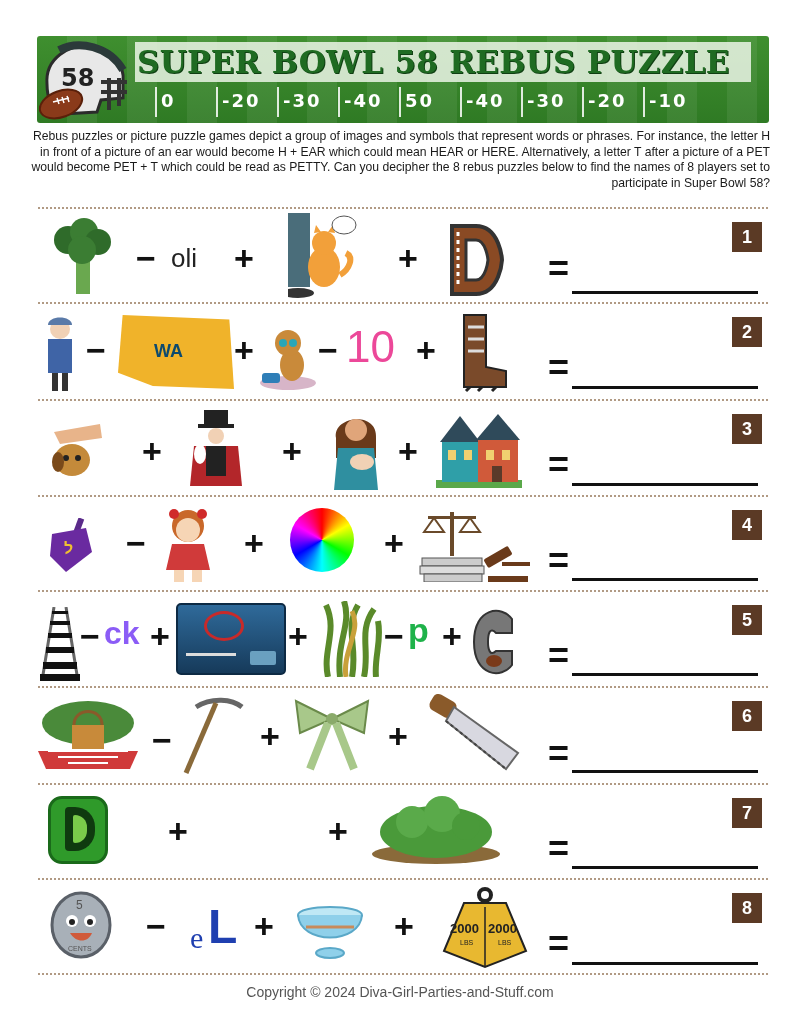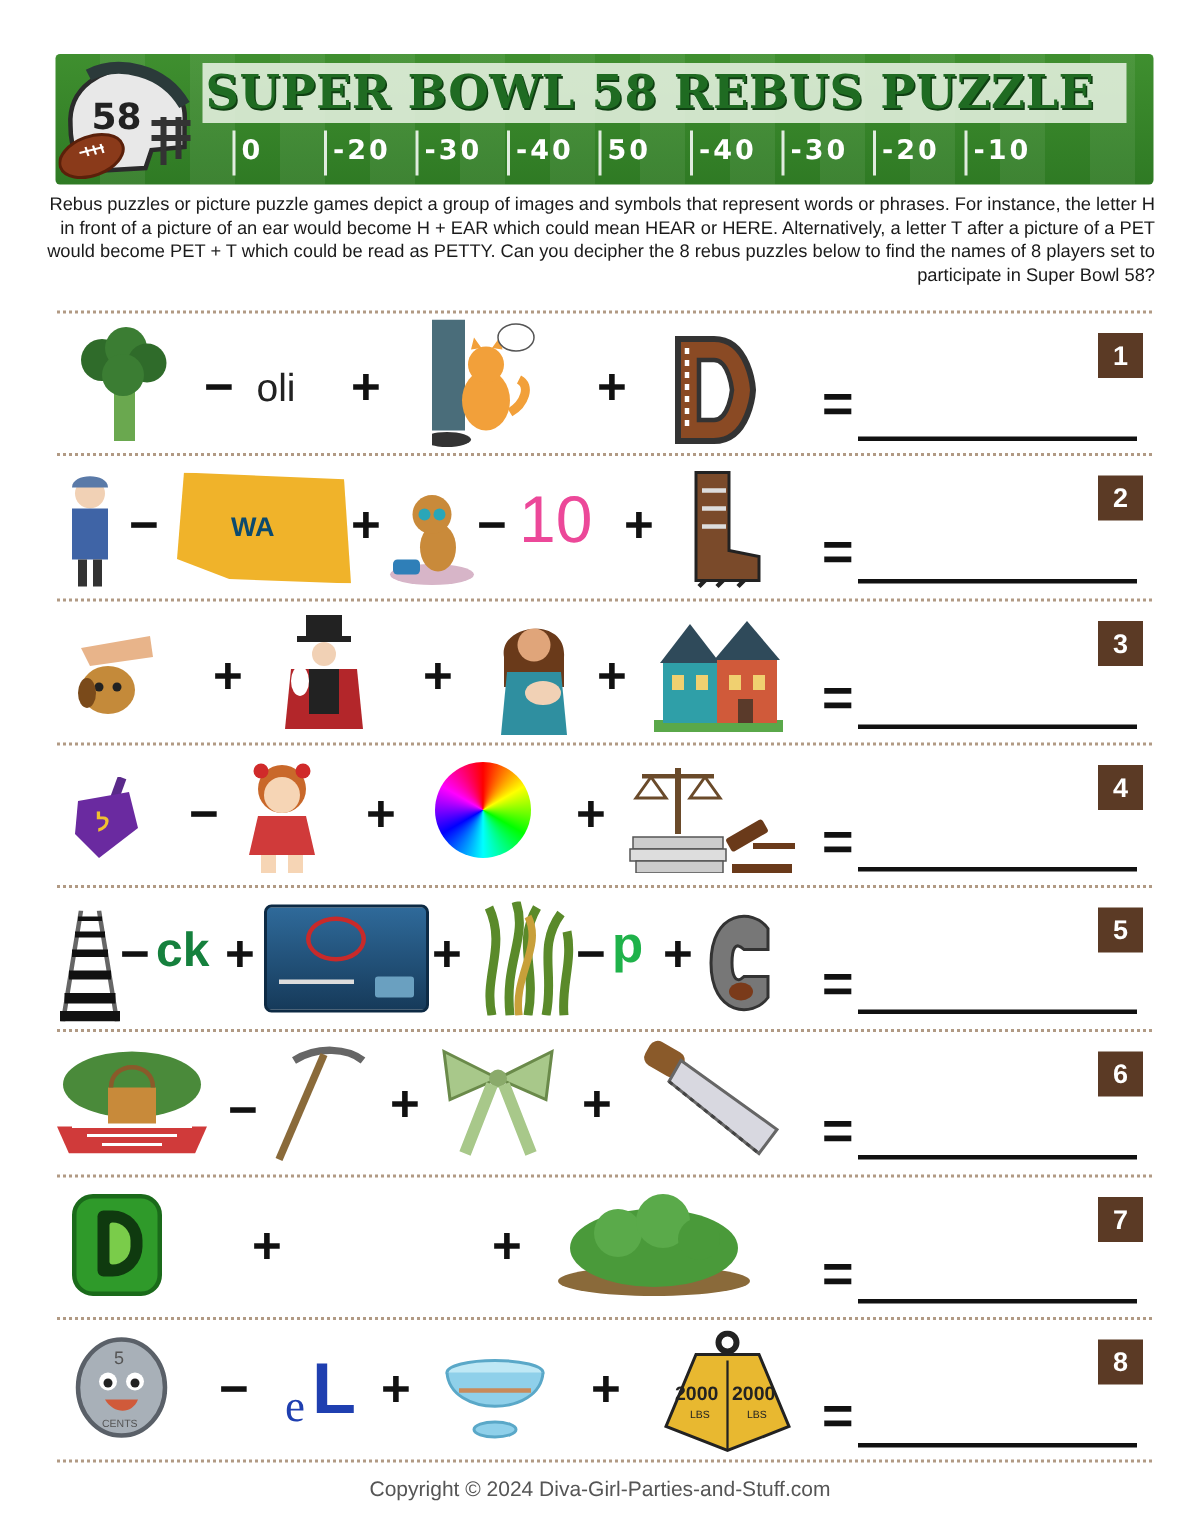--- a/index.html
+++ b/index.html
@@ -213,21 +213,21 @@
     <g fill="#111">
         <rect x="14" y="4" width="16" height="3"></rect>
         <rect x="12" y="14" width="20" height="4"></rect>
         <rect x="10" y="26" width="24" height="5"></rect>
         <rect x="8" y="40" width="28" height="6"></rect>
         <rect x="5" y="55" width="34" height="7"></rect>
         <rect x="2" y="67" width="40" height="7"></rect>
       </g>
   </svg>
   <span class="op" style="left:42px;top:28px">−</span>
-  <span class="txt" style="left:66px;top:26px;color:#15803d;font-size:32px;font-weight:bold">ck</span>
+  <span class="txt" style="left:66px;top:26px;color:#8b5cf6;font-size:32px;font-weight:bold">ck</span>
   <span class="op" style="left:112px;top:28px">+</span>
   <div class="pic" style="left:138px;top:12px;width:110px;height:72px;background:linear-gradient(#2f6a9a,#163a5a);border-radius:5px;border:2px solid #0d2a44">
     <div style="position:absolute;left:26px;top:6px;width:40px;height:30px;border:3px solid #c82a2a;border-radius:50%"></div>
     <div style="position:absolute;left:8px;top:48px;width:50px;height:3px;background:#ddd"></div>
     <div style="position:absolute;right:8px;bottom:8px;width:26px;height:14px;background:#6aa0c0;border-radius:2px"></div>
   </div>
   <span class="op" style="left:250px;top:28px">+</span>
   <svg class="pic" style="left:280px;top:10px" width="66" height="76" viewBox="0 0 66 76">
     <path d="M10 76 C4 50 20 30 8 4 M22 76 C18 40 34 24 26 0 M34 76 C40 44 26 28 40 4 M46 76 C52 48 40 30 56 8 M58 76 C56 56 64 40 60 20" stroke="#5a8a2a" stroke-width="6" fill="none"></path>
     <path d="M28 76 C24 50 44 30 34 10" stroke="#c8a03a" stroke-width="5" fill="none"></path>

